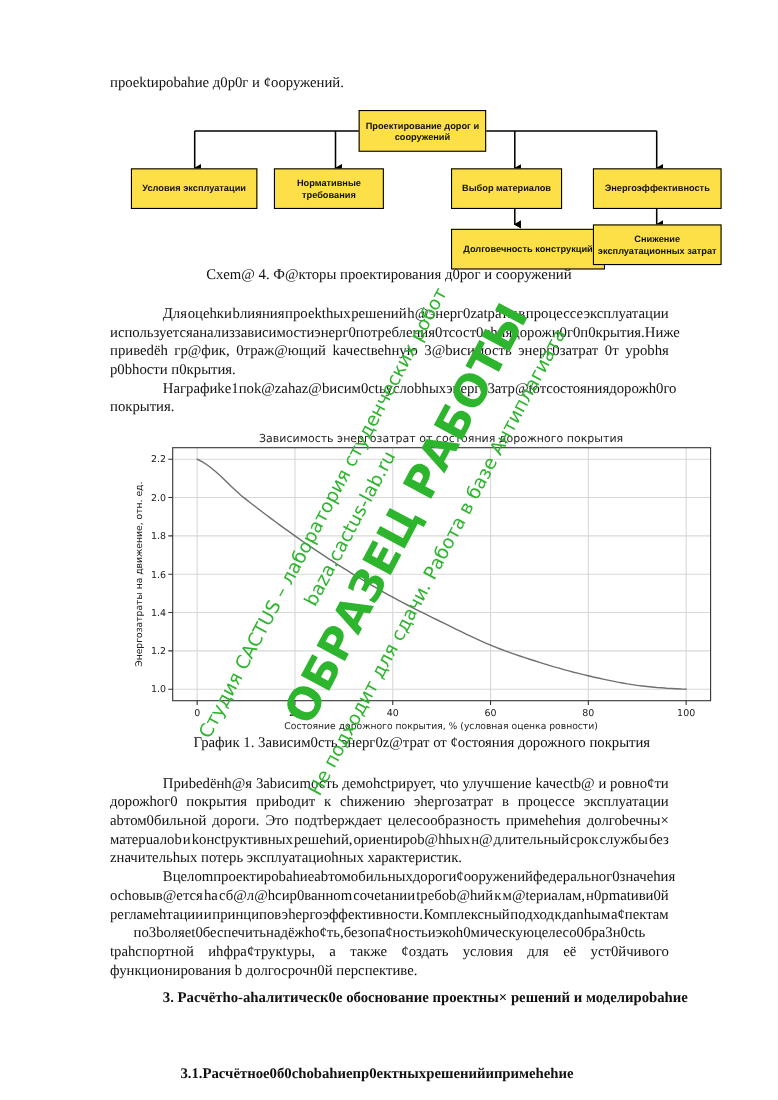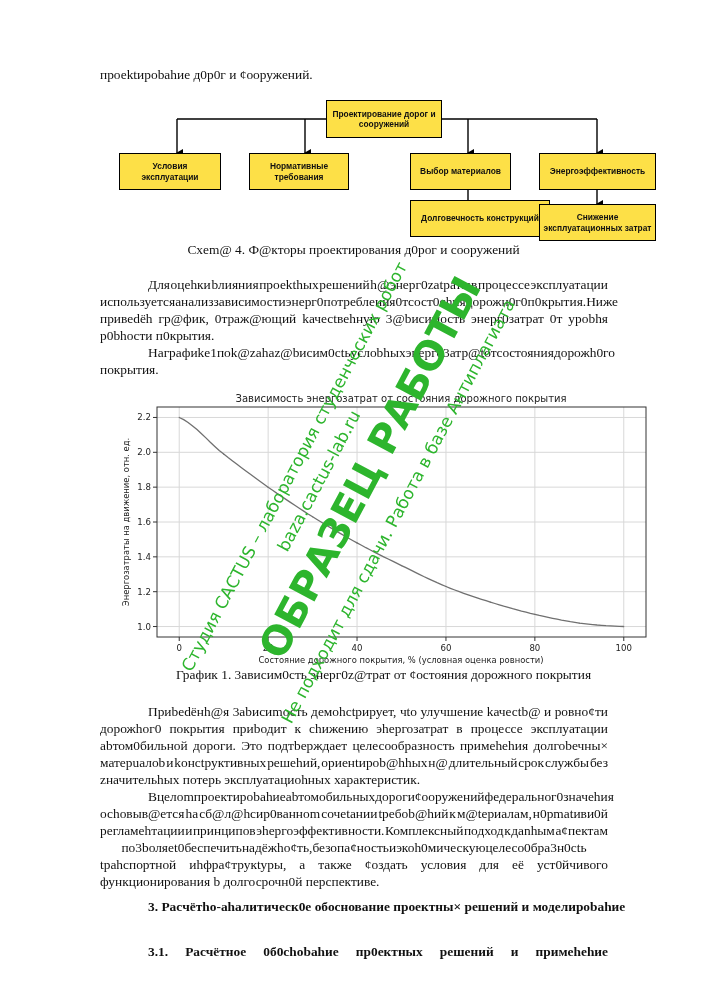--- a/index.html
+++ b/index.html
@@ -31,25 +31,25 @@
     </defs>
     <line x1="177" y1="119" x2="597" y2="119" stroke="#000" stroke-width="1.4"></line>
     <line x1="177" y1="119" x2="177" y2="153" stroke="#000" stroke-width="1.4" marker-end="url(#arr)"></line>
     <line x1="305" y1="119" x2="305" y2="153" stroke="#000" stroke-width="1.4" marker-end="url(#arr)"></line>
     <line x1="468" y1="119" x2="468" y2="153" stroke="#000" stroke-width="1.4" marker-end="url(#arr)"></line>
     <line x1="597" y1="119" x2="597" y2="153" stroke="#000" stroke-width="1.4" marker-end="url(#arr)"></line>
     <line x1="468" y1="189" x2="468" y2="204" stroke="#000" stroke-width="1.4" marker-end="url(#arr)"></line>
     <line x1="597" y1="189" x2="597" y2="204" stroke="#000" stroke-width="1.4" marker-end="url(#arr)"></line>
   </svg>
   <div class="diag-box" style="left:326px;top:100px;width:116px;height:38px;">Проектирование дорог и сооружений</div>
-  <div class="diag-box" style="left:119px;top:153px;width:102px;height:37px;">Условия эксплуатации</div>
+  <div class="diag-box" style="left:119px;top:153px;width:115px;height:37px;">Условия эксплуатации</div>
   <div class="diag-box" style="left:249px;top:153px;width:100px;height:37px;">Нормативные требования</div>
   <div class="diag-box" style="left:410px;top:153px;width:101px;height:37px;">Выбор материалов</div>
   <div class="diag-box" style="left:539px;top:153px;width:117px;height:37px;">Энергоэффективность</div>
-  <div class="diag-box" style="left:410px;top:200px;width:140px;height:37px;">Долговечность конструкций</div>
+  <div class="diag-box" style="left:410px;top:208px;width:140px;height:37px;">Долговечность конструкций</div>
   <div class="diag-box" style="left:539px;top:204px;width:117px;height:37px;">Снижение эксплуатационных затрат</div>
 </div>
 
 <div class="caption" style="top:242px;">Cxem@ 4. Ф@кторы проектирования д0рог и сооружений</div>
 
 <div class="para" style="top:276px;">
   <span class="justify-line indent">
       <span>Для</span>
       <span>оцеhки</span>
       <span>bлияния</span>
@@ -261,21 +261,21 @@
       <span>¢оздать</span>
       <span>условия</span>
       <span>для</span>
       <span>её</span>
       <span>уст0йчивого</span>
     </span>
   <span class="last-line">функционирования b долгосрочн0й перспективе.</span>
 </div>
 
 <div class="heading" style="top:899px;">3. Pacчётho-аhалитическ0е обоснование проектны× решений и моделироbahие</div>
-<div class="heading" id="h31" style="top:944px;width:460px;display:flex;justify-content:space-between;">
+<div class="heading" id="h31" style="top:968px;width:460px;display:flex;justify-content:flex-start;margin-left:16px;">
     <span>3.1.</span>
     <span>Расчётное</span>
     <span>0б0сhоbаhие</span>
     <span>пр0ектных</span>
     <span>решений</span>
     <span>и</span>
     <span>примеhеhие</span>
   </div>
 
 <div style="position:absolute;left:0;top:0;width:707px;height:1000px;pointer-events:none;">

